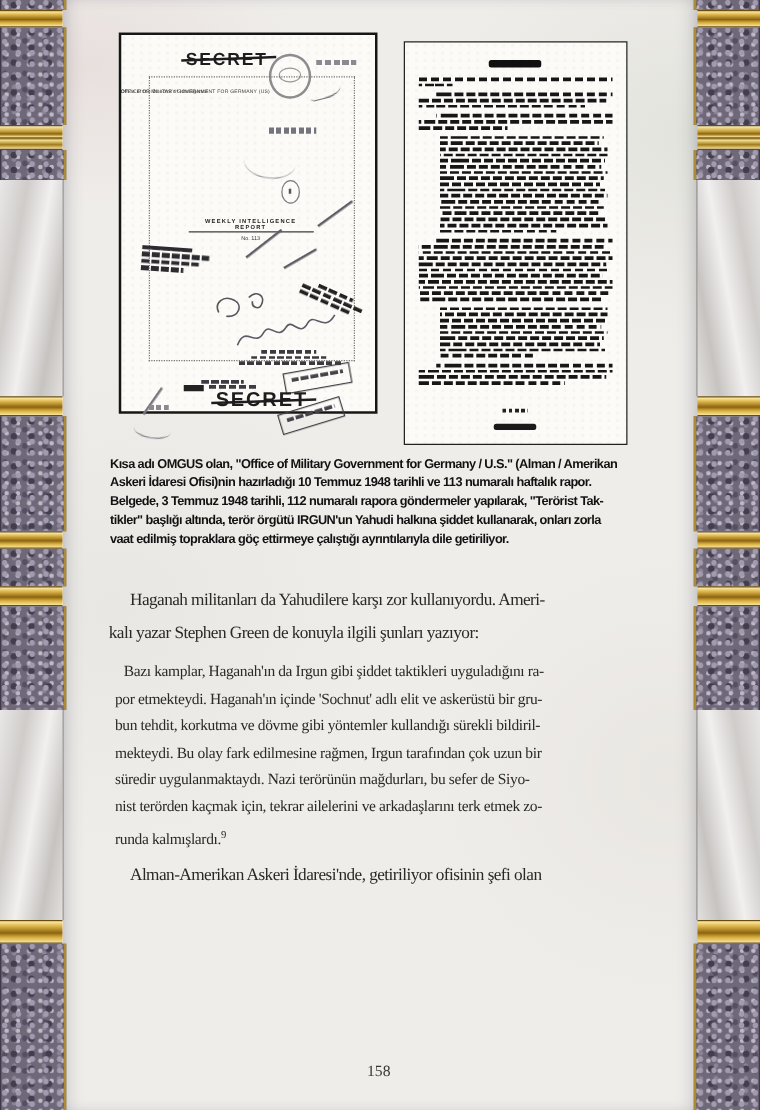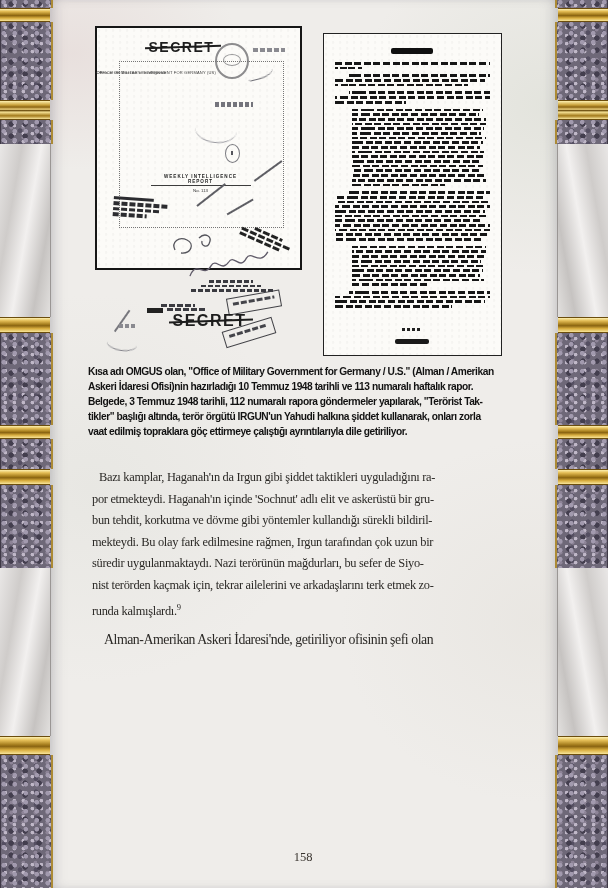--- a/index.html
+++ b/index.html
@@ -35,21 +35,21 @@
   .paper-shade{position:absolute;top:0;bottom:0;left:50px;right:50px;z-index:1;
     box-shadow:inset 10px 0 16px -10px rgba(70,70,85,.40), inset -10px 0 16px -10px rgba(70,70,85,.40);}
   
   .content{position:absolute;left:50px;right:50px;top:0;bottom:0;z-index:2;}
   .running-head{margin-top:52px;text-align:center;font-size:13px;letter-spacing:2.2px;color:#3e3b38;}
   .figures{margin-top:26px;display:flex;justify-content:center;align-items:flex-start;gap:21px;transform:translateX(-6px);}
   figure{margin:0;}
   .doc{position:relative;background:#fcfbf8;box-sizing:border-box;
     background-image:radial-gradient(circle at 30% 40%, rgba(120,120,120,.05) 0 1px, transparent 1.6px);
     background-size:7px 6px;}
-  .doc-left{width:207px;height:244px;border:2px solid #161616;}
+  .doc-left{width:207px;height:305px;border:2px solid #161616;}
   .doc-right{width:179px;height:323px;border:1px solid #222;margin-top:7px;padding:14px 11px 10px 11px;}
   
   .doc-left *{position:absolute;}
   .secret{font-family:"Liberation Sans",sans-serif;font-weight:800;color:#1d1d1d;letter-spacing:1.5px;filter:blur(.45px);}
   .secret::after{content:"";position:absolute;left:-4px;right:-6px;top:46%;height:2.4px;background:#1d1d1d;transform:rotate(-2deg);}
   .secret-top{left:52px;top:11px;font-size:14px;}
   .secret-bottom{left:76px;top:284px;font-size:16px;filter:blur(.6px);}
   .round-stamp{left:118px;top:15px;width:30px;height:32px;border:2px solid rgba(50,50,55,.55);border-radius:50%;filter:blur(.5px);}
   .round-stamp::after{content:"";position:absolute;left:6px;top:9px;width:16px;height:10px;border:1.2px solid rgba(60,60,65,.5);border-radius:50%;}
   .ref-top{left:156px;top:20px;width:32px;height:4px;background:repeating-linear-gradient(90deg,#8a8a90 0 5px,transparent 5px 7px);filter:blur(.4px);}
@@ -303,20 +303,22 @@
 
     </div>
 
     <p class="caption">Kısa adı OMGUS olan, "Office of Military Government for Germany / U.S." (Alman / Amerikan
 Askeri İdaresi Ofisi)nin hazırladığı 10 Temmuz 1948 tarihli ve 113 numaralı haftalık rapor.
 Belgede, 3 Temmuz 1948 tarihli, 112 numaralı rapora göndermeler yapılarak, "Terörist Tak-
 tikler" başlığı altında, terör örgütü IRGUN'un Yahudi halkına şiddet kullanarak, onları zorla
 vaat edilmiş topraklara göç ettirmeye çalıştığı ayrıntılarıyla dile getiriliyor.</p>
 
     <div class="bodytext">
+      <p class="p-ind"><span>Haganah militanları da Yahudilere karşı zor kullanıyordu. Ameri-
+kalı yazar Stephen Green de konuyla ilgili şunları yazıyor:</span></p>
       <p class="quote"><span>Bazı kamplar, Haganah'ın da Irgun gibi şiddet taktikleri uyguladığını ra-
 por etmekteydi. Haganah'ın içinde 'Sochnut' adlı elit ve askerüstü bir gru-
 bun tehdit, korkutma ve dövme gibi yöntemler kullandığı sürekli bildiril-
 mekteydi. Bu olay fark edilmesine rağmen, Irgun tarafından çok uzun bir
 süredir uygulanmaktaydı. Nazi terörünün mağdurları, bu sefer de Siyo-
 nist terörden kaçmak için, tekrar ailelerini ve arkadaşlarını terk etmek zo-
 runda kalmışlardı.</span><sup>9</sup></p>
       <p class="p-ind"><span>Alman-Amerikan Askeri İdaresi'nde, getiriliyor ofisinin şefi olan</span></p>
     </div>
 

